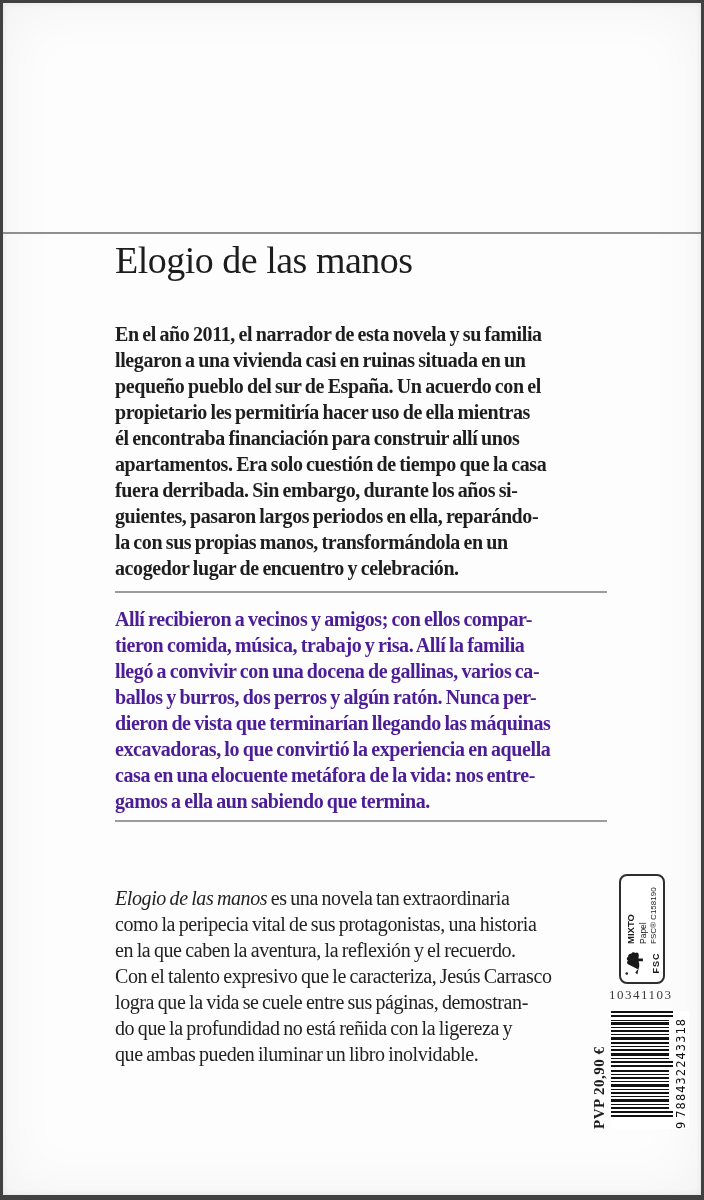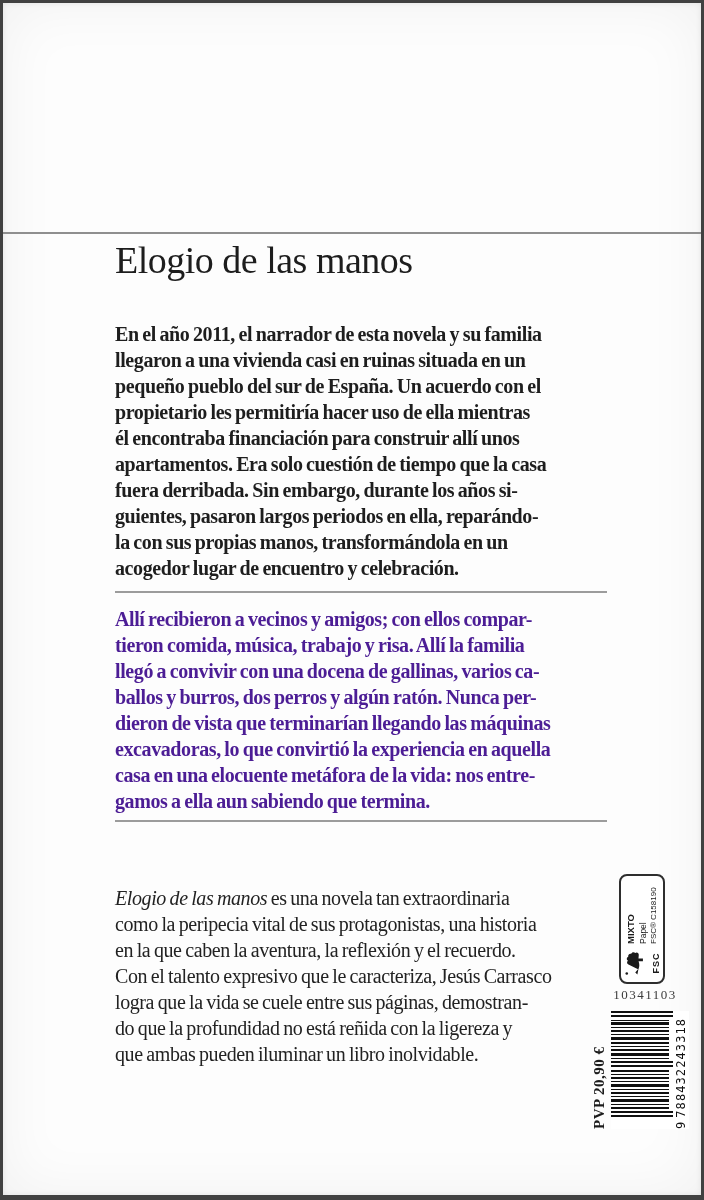--- a/index.html
+++ b/index.html
@@ -46,21 +46,21 @@
     display:flex;align-items:center;padding:3px 6px;gap:6px;
     font-family:"Liberation Sans","DejaVu Sans",sans-serif;
   }
   .fsc-left{display:flex;flex-direction:column;align-items:center;line-height:1;}
   .fsc-left .fsc-word{font-size:9px;font-weight:bold;letter-spacing:1px;margin-top:1px;color:#1a1a1a;}
   .fsc-right{display:flex;flex-direction:column;line-height:1;gap:3px;}
   .fsc-mixto{font-size:9.5px;font-weight:bold;color:#1a1a1a;}
   .fsc-papel{font-size:8.5px;color:#1a1a1a;}
   .fsc-cert{font-size:8px;color:#1a1a1a;white-space:nowrap;}
   .code{
-    position:absolute;left:606px;top:984px;width:72px;text-align:center;
+    position:absolute;left:606px;top:984px;width:72px;text-align:left;
     font-size:13px;letter-spacing:1.5px;color:#3a3a3a;
   }
   .bc-wrap{left:608px;top:1008px;width:78px;height:118px;}
   .bc{width:118px;height:78px;background:#fff;}
   .bc svg{display:block;}
   .bc-digits{
     display:flex;align-items:flex-start;margin-top:1px;
     font-family:"DejaVu Sans Mono","Liberation Mono",monospace;
     font-size:12px;color:#111;line-height:14px;
   }

